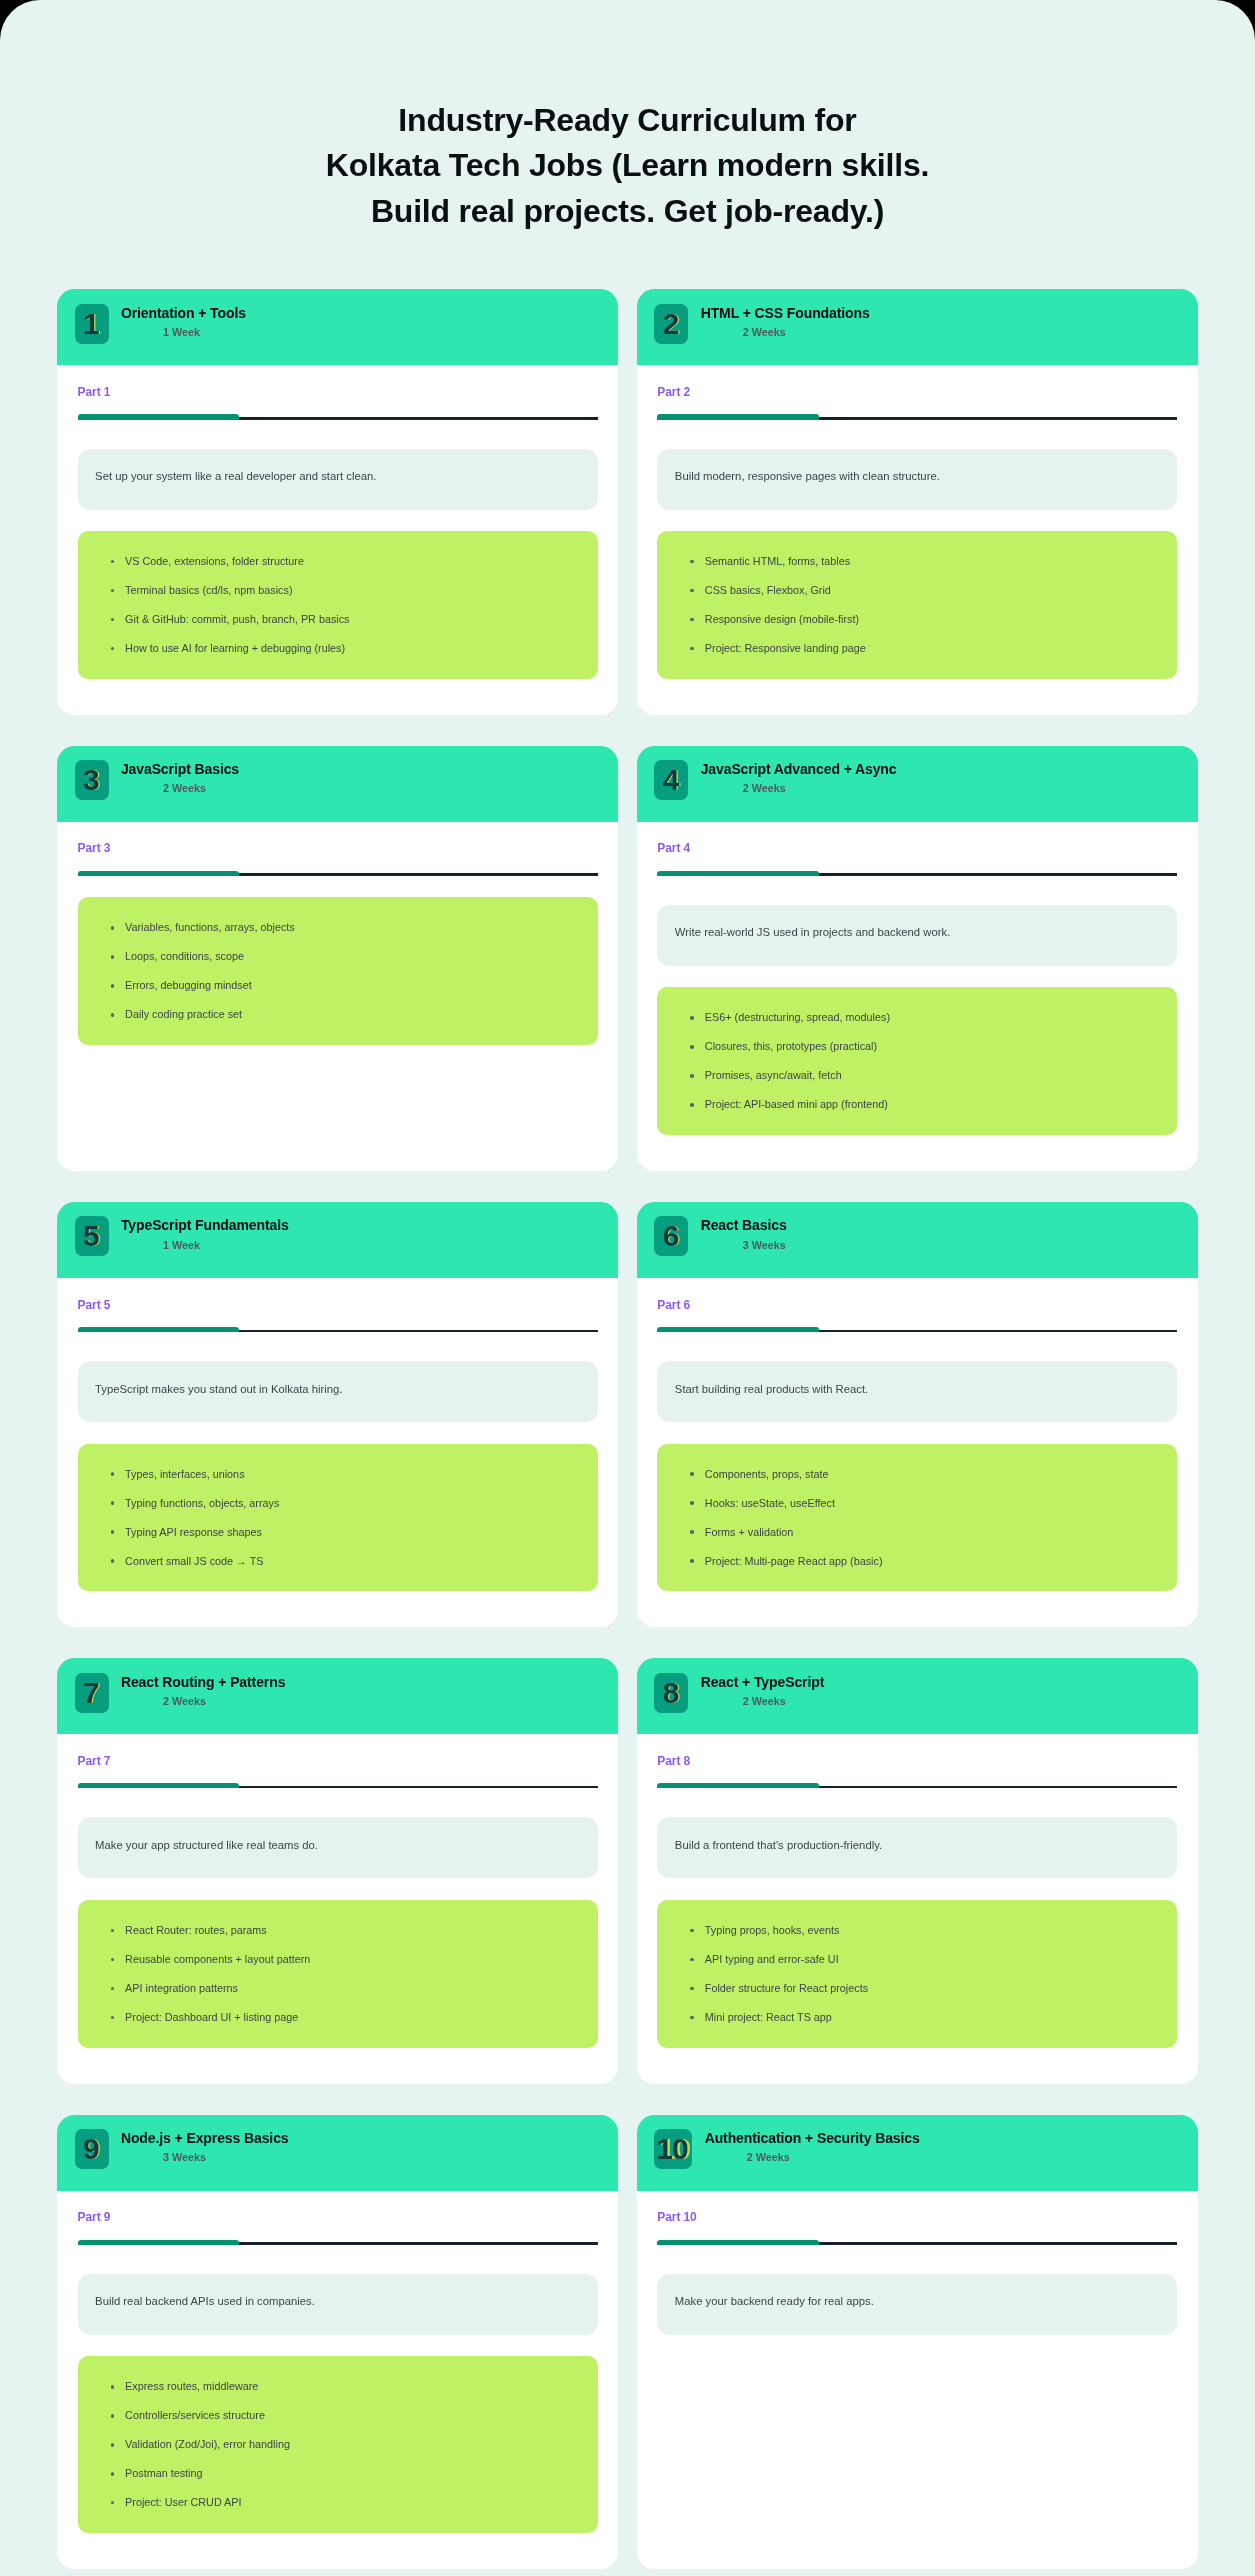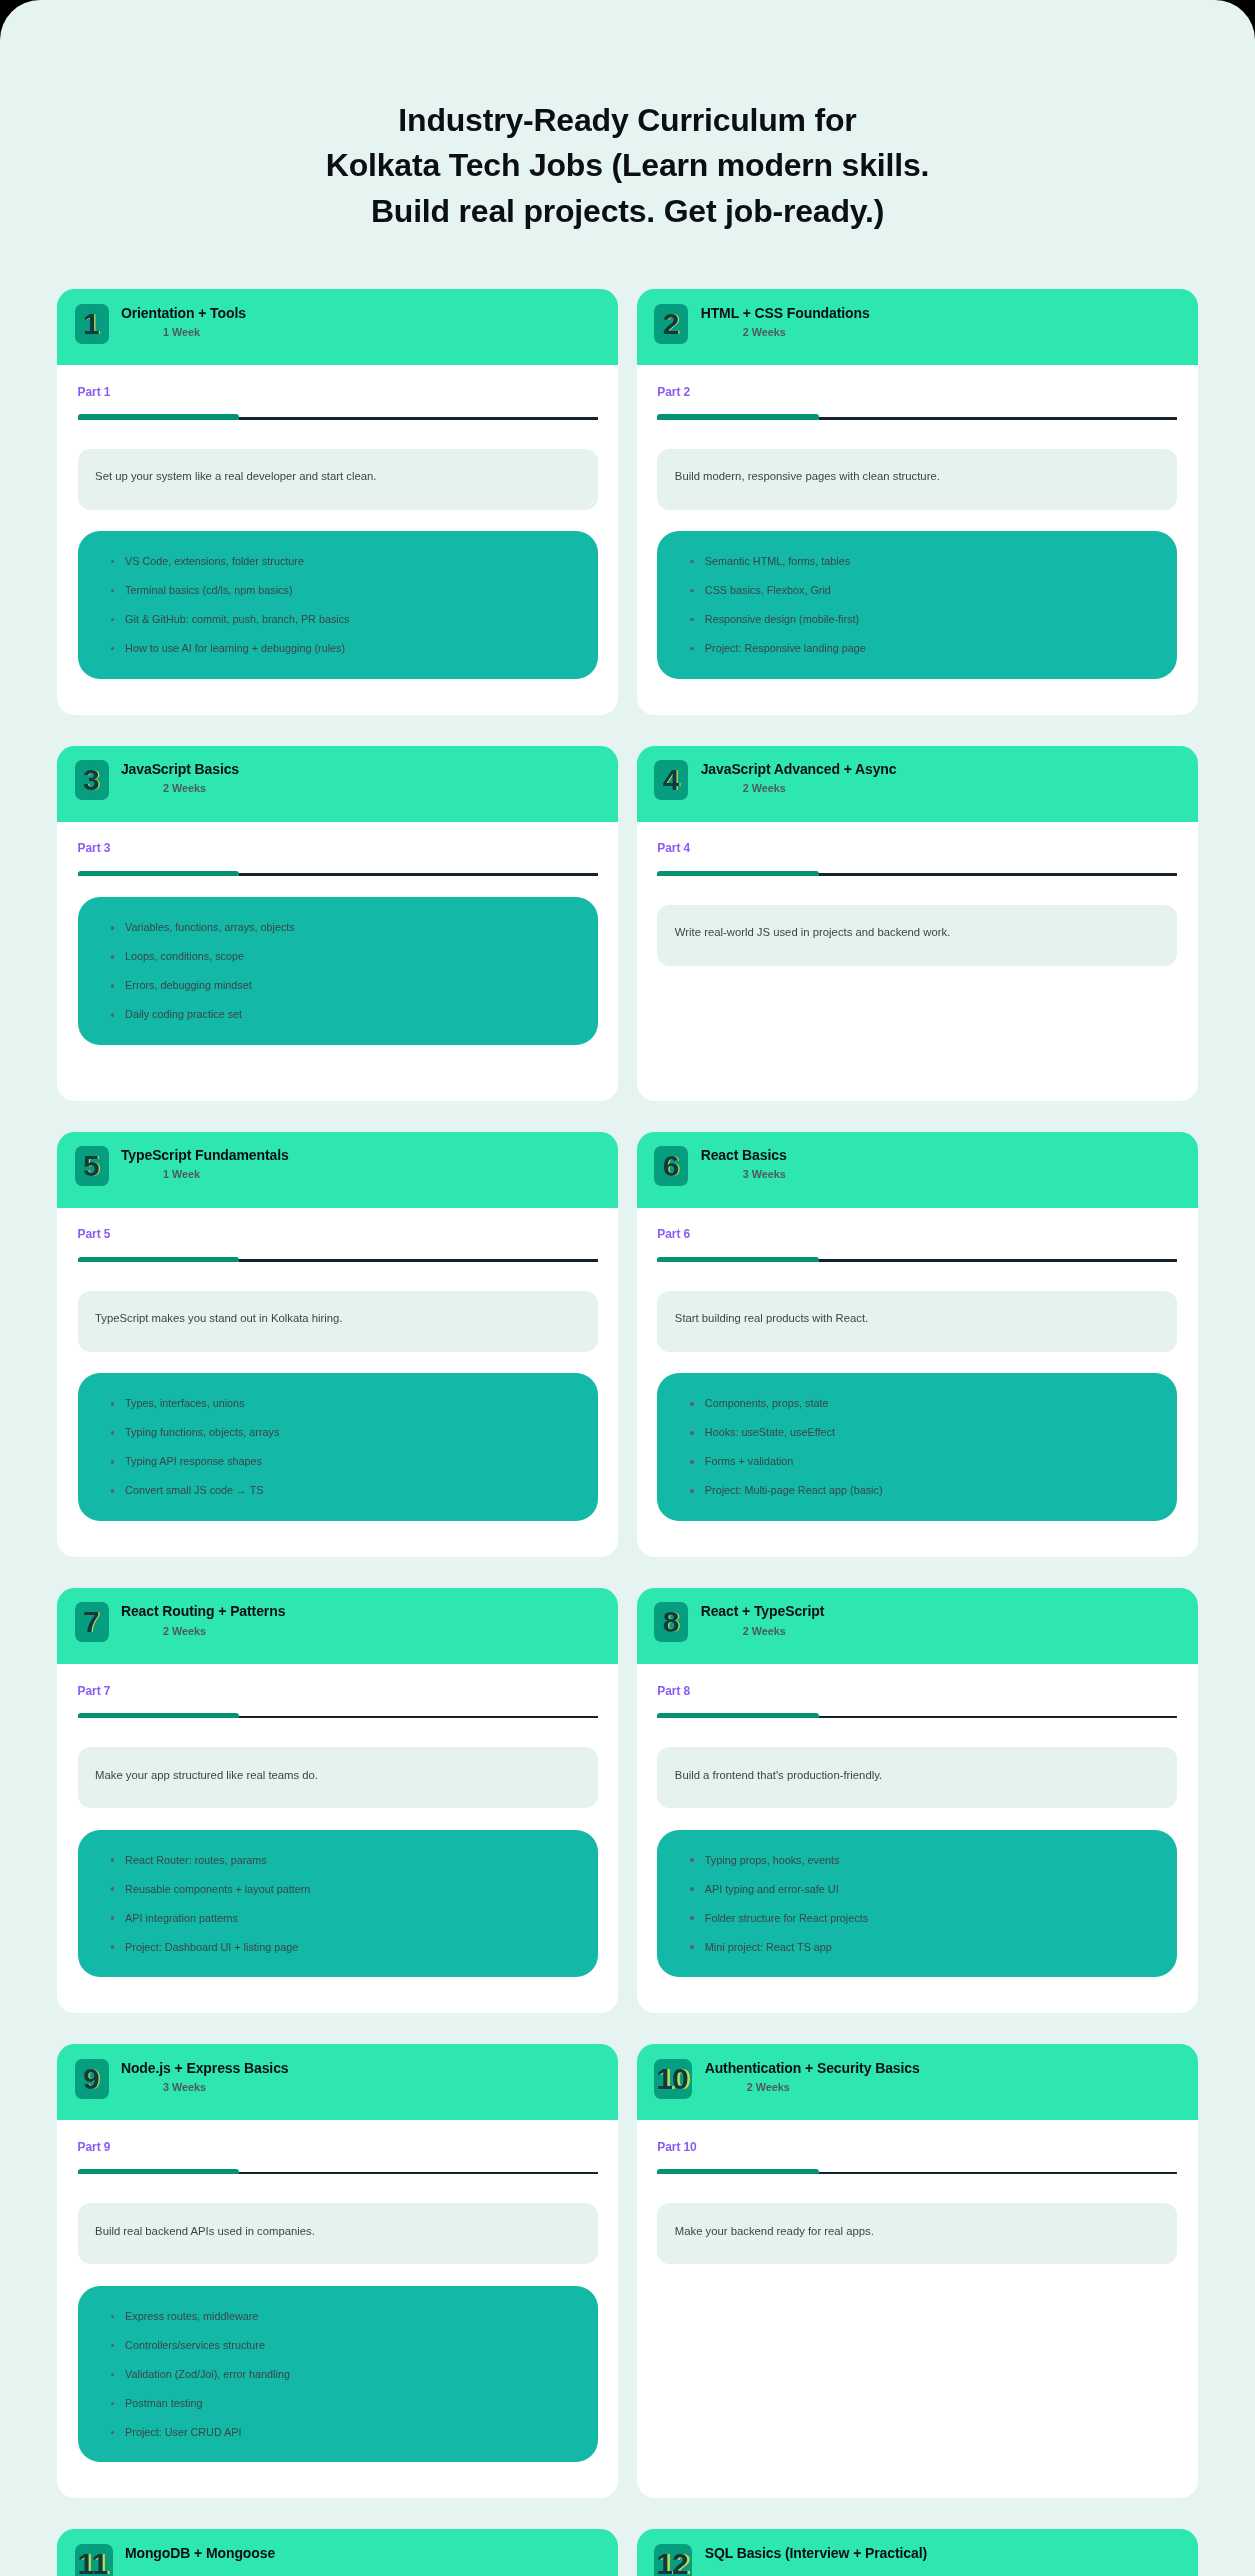--- a/index.html
+++ b/index.html
@@ -163,22 +163,22 @@
     align-items: flex-start;
   }
   .summary-text {
     font-size: 11.3px;
     color: #3a4648;
     line-height: 1.4;
   }
 
   .bullets-box {
     margin-top: 21.6px;
-    background: #14b8a6;
-    border-radius: 22px;
+    background: #bef264;
+    border-radius: 10px;
     padding: 23px 17.5px 23px 32px;
   }
   .bullets-box ul { list-style: none; }
   .bullets-box li {
     position: relative;
     font-size: 10.8px;
     color: #3a4648;
     line-height: 1.35;
     padding-left: 15.5px;
     margin-bottom: 14.4px;
@@ -309,20 +309,28 @@
         </div>
         <div class="card-body">
           <div class="part-label">Part 4</div>
           <div class="progress-wrap">
             <div class="progress-track"></div>
             <div class="progress-fill"></div>
           </div>
           <div class="summary-box">
             <div class="summary-text">Write real-world JS used in projects and backend work.</div>
           </div>
+          <div class="bullets-box">
+            <ul>
+              <li>ES6+ (destructuring, spread, modules)</li>
+              <li>Closures, this, prototypes (practical)</li>
+              <li>Promises, async/await, fetch</li>
+              <li>Project: API-based mini app (frontend)</li>
+            </ul>
+          </div>
         </div>
       </div>
       <div class="card">
         <div class="card-head">
           <div class="badge">
             <span class="num-shadow">5</span>
             <span class="num-main">5</span>
           </div>
           <div class="head-text">
             <div class="card-title">TypeScript Fundamentals</div>

